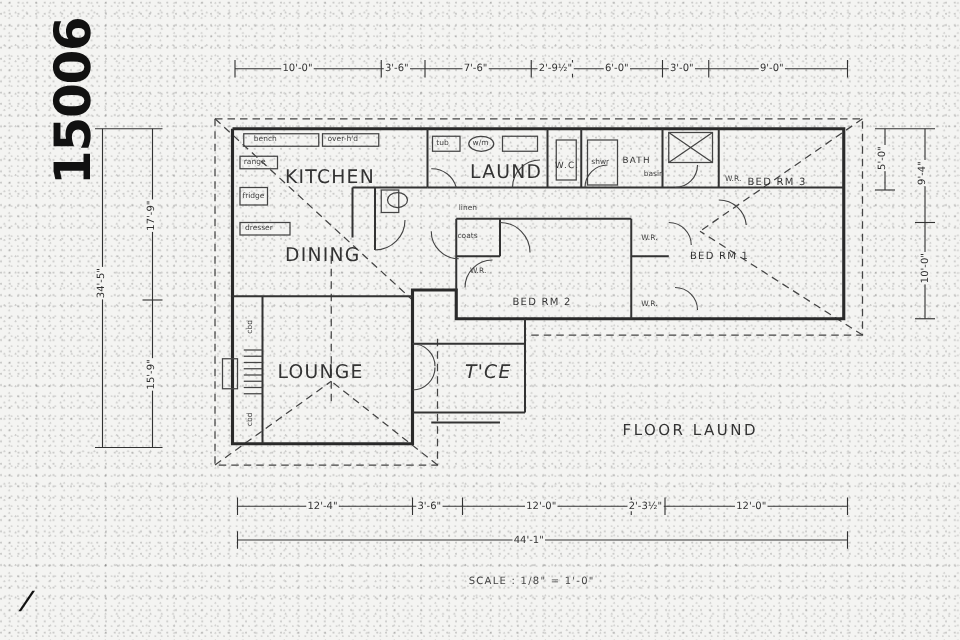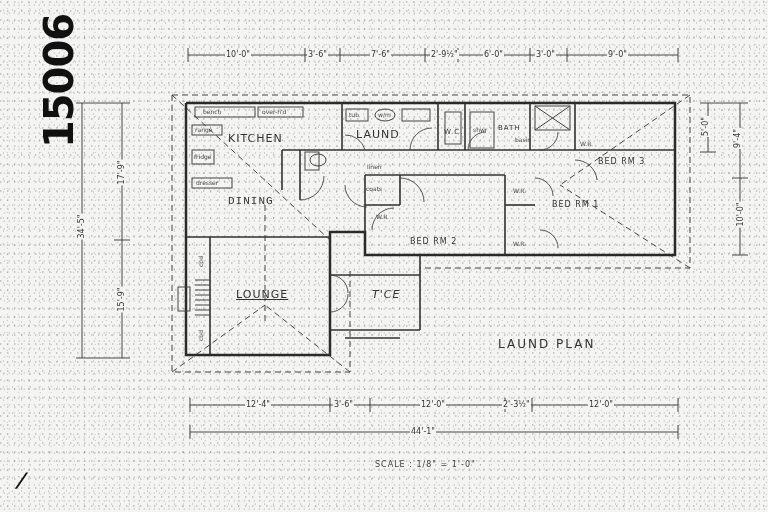--- a/index.html
+++ b/index.html
@@ -13,21 +13,21 @@
     position:absolute; inset:0;
     background-image:
       radial-gradient(circle at 12% 22%, rgba(0,0,0,0.18) 0.6px, transparent 1px),
       radial-gradient(circle at 67% 41%, rgba(0,0,0,0.14) 0.6px, transparent 1px),
       radial-gradient(circle at 38% 78%, rgba(0,0,0,0.16) 0.6px, transparent 1px),
       radial-gradient(circle at 84% 63%, rgba(0,0,0,0.12) 0.6px, transparent 1px);
     background-size: 7px 9px, 11px 6px, 9px 13px, 5px 8px;
     pointer-events:none;
   }
   svg.plan { position:absolute; left:0; top:0; }
-  .lbl { position:absolute; font-size:11px; letter-spacing:1px; color:#333; white-space:nowrap; text-transform:uppercase; }
+  .lbl { position:absolute; font-size:15px; letter-spacing:1px; color:#333; white-space:nowrap; text-transform:uppercase; }
   .tiny { position:absolute; font-size:6px; color:#444; white-space:nowrap; }
   .dim { position:absolute; font-size:8px; color:#333; white-space:nowrap; background:#f4f4f2; padding:0 1px; }
   .vdim { position:absolute; font-size:8px; color:#333; white-space:nowrap; transform:rotate(-90deg); transform-origin:center; background:#f4f4f2; padding:0 1px; }
   .handnum {
     position:absolute; left:-8px; top:58px; font-size:40px; font-weight:bold;
     color:#111; transform:rotate(-90deg); transform-origin:center; letter-spacing:-1px;
     font-family:"DejaVu Sans", sans-serif;
   }
   .tick { position:absolute; left:18px; top:468px; font-size:20px; font-weight:bold; color:#111; transform:skewX(-20deg); }
   .title { position:absolute; left:498px; top:337px; font-size:12px; letter-spacing:2px; color:#333; }
@@ -155,26 +155,26 @@
       <line x1="732" y1="178" x2="748" y2="178"></line>
       <line x1="732" y1="255" x2="748" y2="255"></line>
     </g>
   </g>
 </svg>
 
 <div class="handnum">15006</div>
 <div class="tick">/</div>
 
 <div class="lbl" style="left:228px;top:132px;">KITCHEN</div>
-<div class="lbl" style="left:228px;top:195px;font-family:Liberation Mono, monospace;">DINING</div>
-<div class="lbl" style="left:236px;top:288px;text-decoration:underline;">LOUNGE</div>
-<div class="lbl" style="left:356px;top:128px;">LAUND</div>
+<div class="lbl" style="left:228px;top:195px;">DINING</div>
+<div class="lbl" style="left:222px;top:288px;">LOUNGE</div>
+<div class="lbl" style="left:376px;top:128px;">LAUND</div>
 <div class="lbl" style="left:444px;top:128px;font-size:7px;">W.C.</div>
 <div class="lbl" style="left:498px;top:124px;font-size:7px;">BATH</div>
-<div class="lbl" style="left:598px;top:141px;font-size:8px;margin-top:16px;">BED RM 3</div>
+<div class="lbl" style="left:598px;top:141px;font-size:8px;">BED RM 3</div>
 <div class="lbl" style="left:410px;top:237px;font-size:8px;">BED RM 2</div>
 <div class="lbl" style="left:552px;top:200px;font-size:8px;">BED RM 1</div>
 <div class="lbl" style="left:372px;top:288px;font-style:italic;">T'CE</div>
 
 <div class="tiny" style="left:203px;top:108px;">bench</div>
 <div class="tiny" style="left:262px;top:108px;">over-h'd</div>
 <div class="tiny" style="left:195px;top:126px;">range</div>
 <div class="tiny" style="left:194px;top:153px;">fridge</div>
 <div class="tiny" style="left:196px;top:179px;">dresser</div>
 <div class="tiny" style="left:367px;top:163px;">linen</div>
@@ -206,14 +206,14 @@
 <div class="dim" style="left:410px;top:427px;">44'-1"</div>
 
 <div class="vdim" style="left:68px;top:222px;">34'-5"</div>
 <div class="vdim" style="left:108px;top:168px;">17'-9"</div>
 <div class="vdim" style="left:108px;top:295px;">15'-9"</div>
 
 <div class="vdim" style="left:695px;top:122px;">5'-0"</div>
 <div class="vdim" style="left:727px;top:134px;">9'-4"</div>
 <div class="vdim" style="left:727px;top:210px;">10'-0"</div>
 
-<div class="title">LAUND PLAN</div>
+<div class="title">FLOOR LAUND</div>
 <div class="scale">SCALE : 1/8" = 1'-0"</div>
 
 </body></html>

